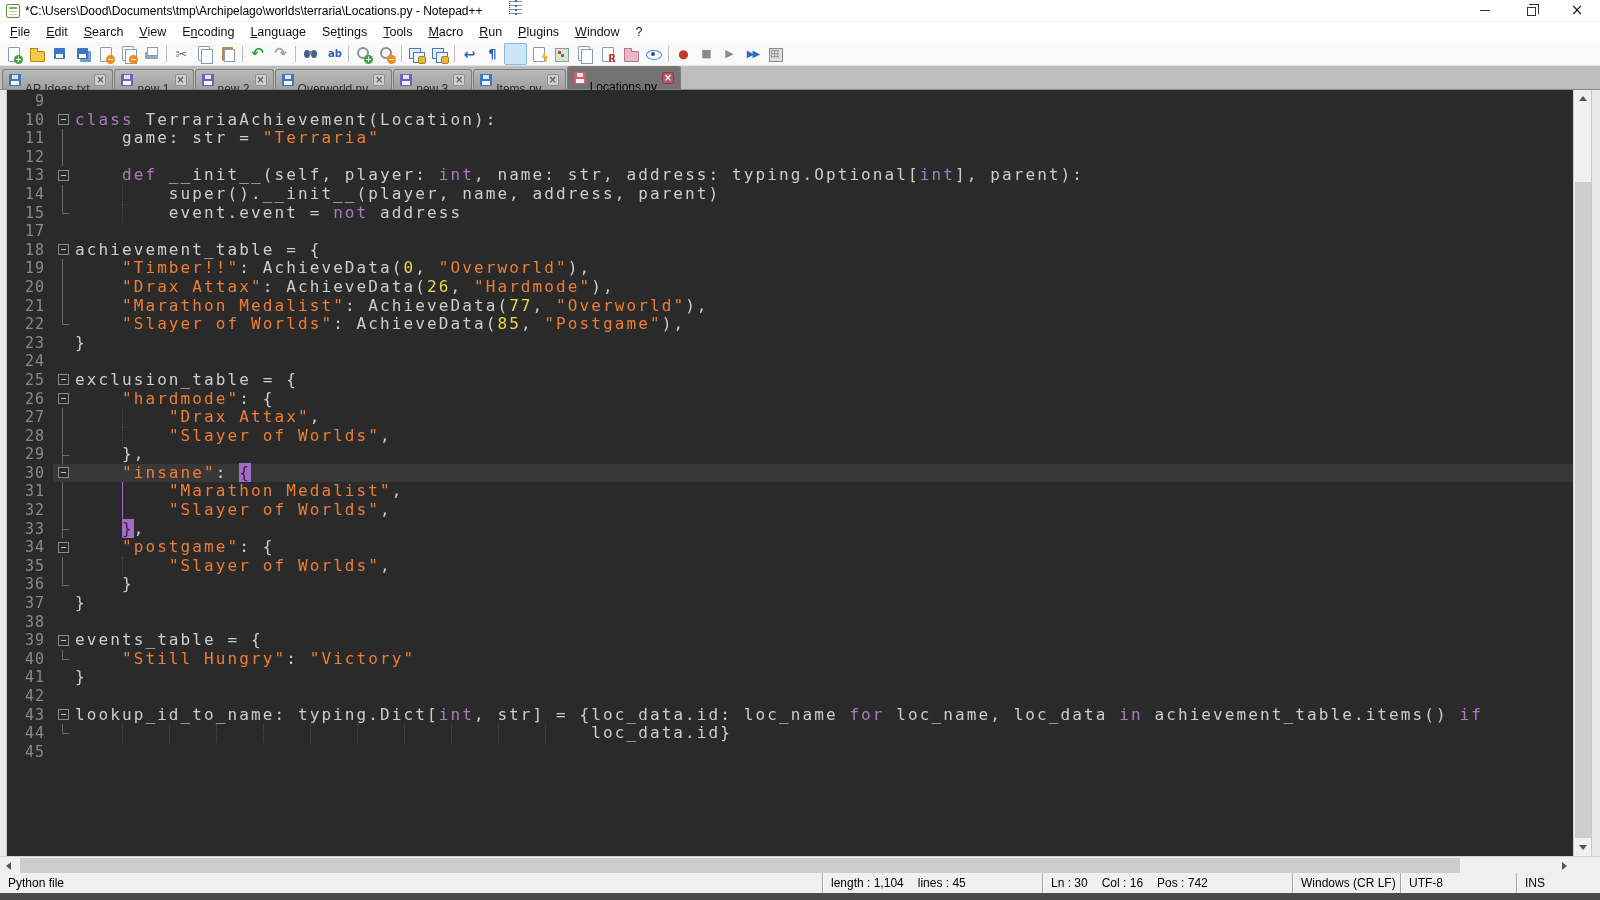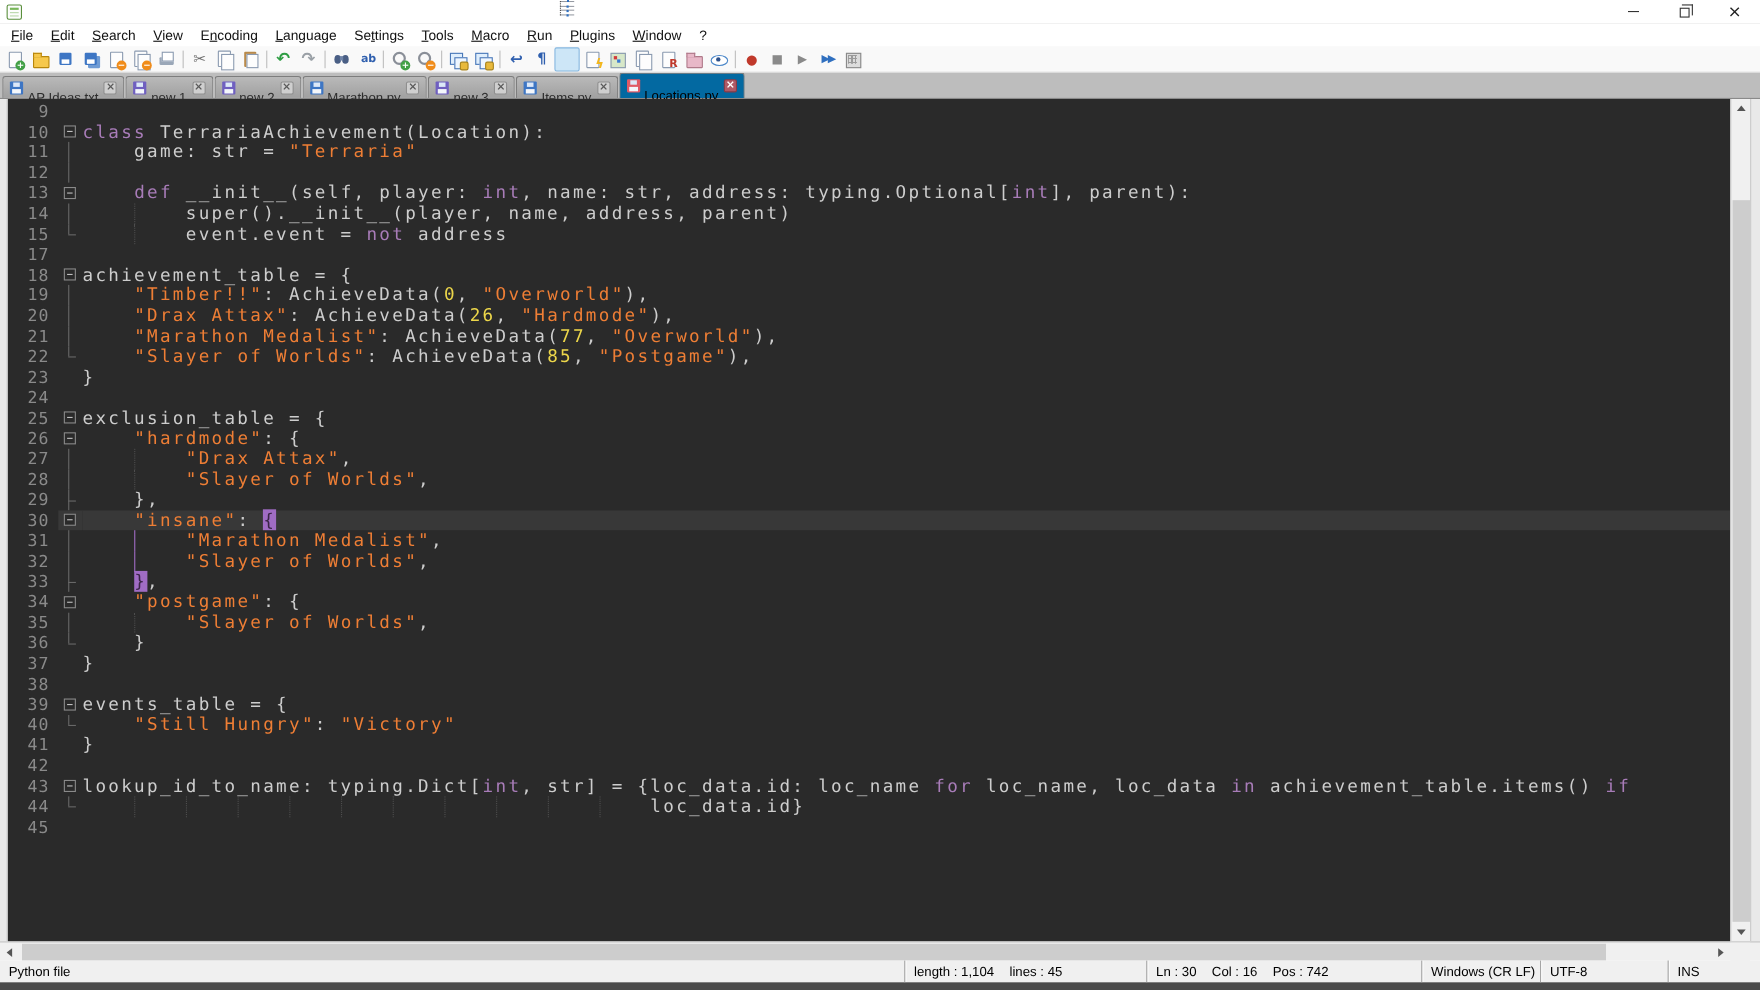--- a/index.html
+++ b/index.html
@@ -70,21 +70,21 @@
   .ic.rec { color:#c0392b; font-size:12px; line-height:16px; text-align:center; }
   .ic.stop { color:#8a8a8a; font-size:11px; line-height:16px; text-align:center; }
   .ic.play { color:#8a8a8a; font-size:11px; line-height:16px; text-align:center; }
   .ic.playmult { color:#2f6fbf; font-size:10px; letter-spacing:-2px; line-height:16px; text-align:center; }
   .ic.macrosave::before { content:""; position:absolute; left:2px; top:2px; width:12px; height:12px; background:#dcdcdc; border:1px solid #8a8a8a; }
   .ic.macrosave::after { content:""; position:absolute; left:4px; top:4px; width:8px; height:8px; background:repeating-linear-gradient(to bottom,#9a9a9a 0 1px,transparent 1px 3px),repeating-linear-gradient(to right,#9a9a9a 0 1px,transparent 1px 3px); }
 
   
   .tabbar { height:24px; background:#bdbdbd; display:flex; align-items:flex-end; padding-left:2px; border-bottom:1px solid #8a8a8a; }
   .tab { height:20px; display:flex; align-items:center; padding:0 6px; margin-right:1px; background:linear-gradient(#b9b9b9,#a0a0a0); border:1px solid #7d7d7d; border-bottom:none; border-radius:3px 3px 0 0; }
-  .tab.active { height:23px; background:#0369a1; }
+  .tab.active { height:23px; background:#737373; }
   .tab-label { font-size:12px; color:#2d2d2d; margin:18px 5px 0 4px; white-space:nowrap; }
   .tab.active .tab-label { color:#000; }
   .mini-floppy { position:relative; width:12px; height:12px; border-radius:1px; }
   .mini-floppy.blue { background:#3e76c4; } .mini-floppy.purple { background:#6f5fc0; } .mini-floppy.red { background:#e05a66; }
   .mini-floppy::before { content:""; position:absolute; left:3px; top:1px; width:6px; height:4px; background:#dce8f8; }
   .mini-floppy::after { content:""; position:absolute; left:2px; top:7px; width:8px; height:4px; background:#f4f7fb; }
   .tab-close { width:12px; height:12px; display:flex; align-items:center; justify-content:center; font:700 10px/12px "DejaVu Sans",sans-serif; color:#5a5a5a; background:#cfcfcf; border:1px solid #8f8f8f; border-radius:2px; }
   .tab.active .tab-close { color:#fff; background:#b05a66; border-color:#8a3a46; }
 
   
@@ -135,20 +135,21 @@
   .seg.w220 { width:220px; } .seg.w250 { width:250px; } .seg.w108 { width:108px; } .seg.w116 { width:116px; } .seg.w84 { width:84px; }
   .bottom-strip { height:7px; background:#4a4a4a; }
 </style>
 </head>
 <body>
 
 <div class="window">
 
   <div class="titlebar">
     <span class="app-icon"></span>
+    <span class="title-text">*C:\Users\Dood\Documents\tmp\Archipelago\worlds\terraria\Locations.py - Notepad++</span>
     <div class="win-controls">
       <div class="win-btn">
           <span class="min-glyph"></span>
         </div>
       <div class="win-btn">
           <span class="restore-glyph"></span>
         </div>
       <div class="win-btn">
           <span class="close-glyph">×</span>
         </div>
@@ -306,21 +307,21 @@
         <span class="tab-label">new 1</span>
         <span class="tab-close">×</span>
       </div>
       <div class="tab">
         <span class="mini-floppy purple"></span>
         <span class="tab-label">new 2</span>
         <span class="tab-close">×</span>
       </div>
       <div class="tab">
         <span class="mini-floppy blue"></span>
-        <span class="tab-label">Marathon.py</span>
+        <span class="tab-label">Overworld.py</span>
         <span class="tab-close">×</span>
       </div>
       <div class="tab">
         <span class="mini-floppy purple"></span>
         <span class="tab-label">new 3</span>
         <span class="tab-close">×</span>
       </div>
       <div class="tab">
         <span class="mini-floppy blue"></span>
         <span class="tab-label">Items.py</span>

